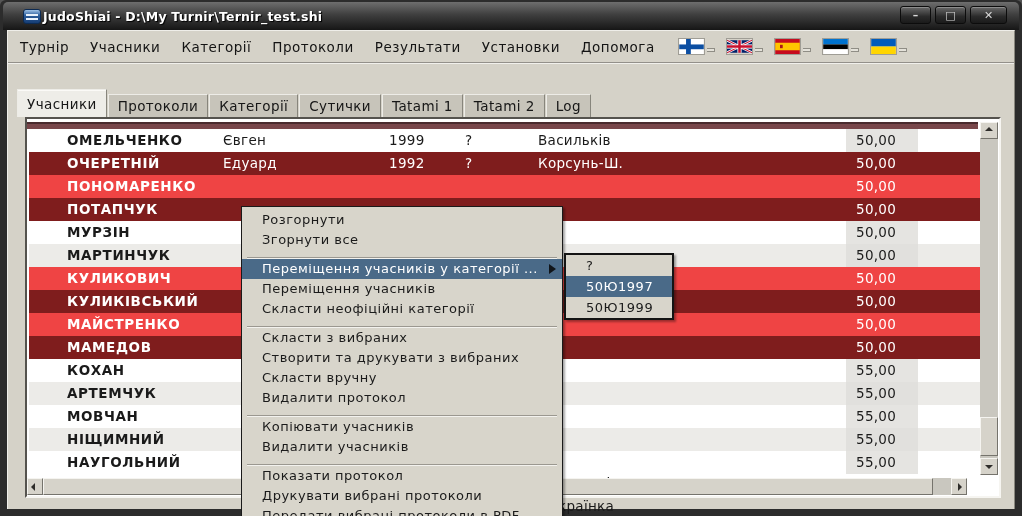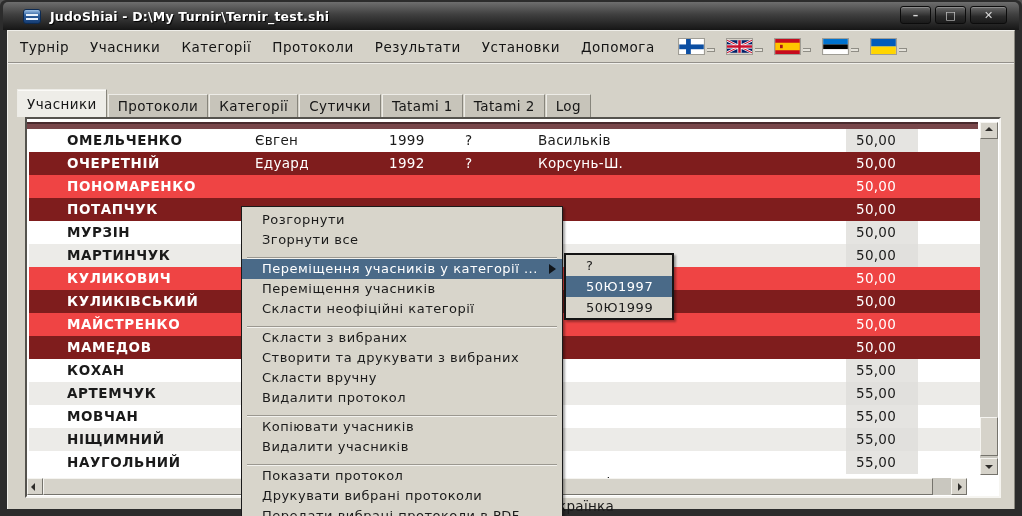--- a/index.html
+++ b/index.html
@@ -9,21 +9,21 @@
     border-radius:6px 6px 0 0;}
   
   .titlebar{position:absolute;left:3px;top:2px;right:3px;height:28px;
     background:linear-gradient(180deg,#6e6e6e 0%,#3f3f3f 45%,#161616 100%);
     border-radius:5px 5px 0 0;display:flex;align-items:center;}
   .appicon{width:18px;height:15px;margin-left:20px;border-radius:3px;
     background:linear-gradient(180deg,#9fc3e8 0%,#2d5f9e 40%,#163d74 100%);
     position:relative;border:1px solid #0c2a52;}
   .appicon::after{content:"";position:absolute;left:2px;right:2px;top:4px;height:2px;
     background:#e8f1fb;box-shadow:0 4px 0 #e8f1fb;}
-  .title-text{color:#fff;font-size:12.5px;font-weight:bold;margin-left:9px;
+  .title-text{color:#fff;font-size:12.5px;font-weight:bold;margin-left:2px;
     text-shadow:1px 1px 1px #000;letter-spacing:0.2px;}
   .winbtns{position:absolute;right:12px;top:4px;display:flex;gap:4px;}
   .winbtn{width:31px;height:18px;border-radius:3px;color:#d9d9d9;font-size:11px;
     font-weight:bold;display:flex;align-items:center;justify-content:center;
     background:linear-gradient(180deg,#6a6a6a,#2a2a2a 60%,#1a1a1a);
     border:1px solid #0c0c0c;box-shadow:inset 0 1px 0 #8d8d8d;cursor:default;}
   .winbtn.close{width:37px;}
   
   .client{position:absolute;left:7px;top:30px;width:1008px;height:479px;
     background:#d5d2c8;border-top:1px solid #efeee9;border-left:1px solid #efeee9;
@@ -59,21 +59,21 @@
   .row{position:relative;width:951px;height:23px;font-size:13.5px;color:#1a1a1a;}
   .row.white{background:#ffffff;}
   .row.alt{background:#ecebe8;}
   .row.red{background:#7f1d1d;color:#fff;}
   .row.blue{background:#ef4444;color:#fff;}
   .band{position:absolute;left:817px;top:0;width:72px;height:23px;}
   .row.white .band{background:#e5e4e1;}
   .row.alt .band{background:#e1e0dd;}
   .cell{position:absolute;top:0;height:23px;line-height:23px;white-space:nowrap;letter-spacing:0.3px;}
   .c-last{left:38px;font-weight:bold;letter-spacing:0.6px;}
-  .c-first{left:194px;margin-left:32px;}
+  .c-first{left:194px;}
   .c-year{left:360px;}
   .c-grade{left:436px;}
   .c-club{left:509px;}
   .c-frag{left:529px;margin-top:44px;}
   .c-weight{left:827px;}
   
   .vscroll{position:absolute;right:1px;top:3px;width:18px;height:353px;background:#c9c7bf;}
   .sbtn{position:absolute;width:18px;height:17px;background:#d6d3ca;
     border:1px solid;border-color:#f5f4f0 #75736c #75736c #f5f4f0;}
   .sbtn.up{top:0;} .sbtn.down{bottom:0;}

